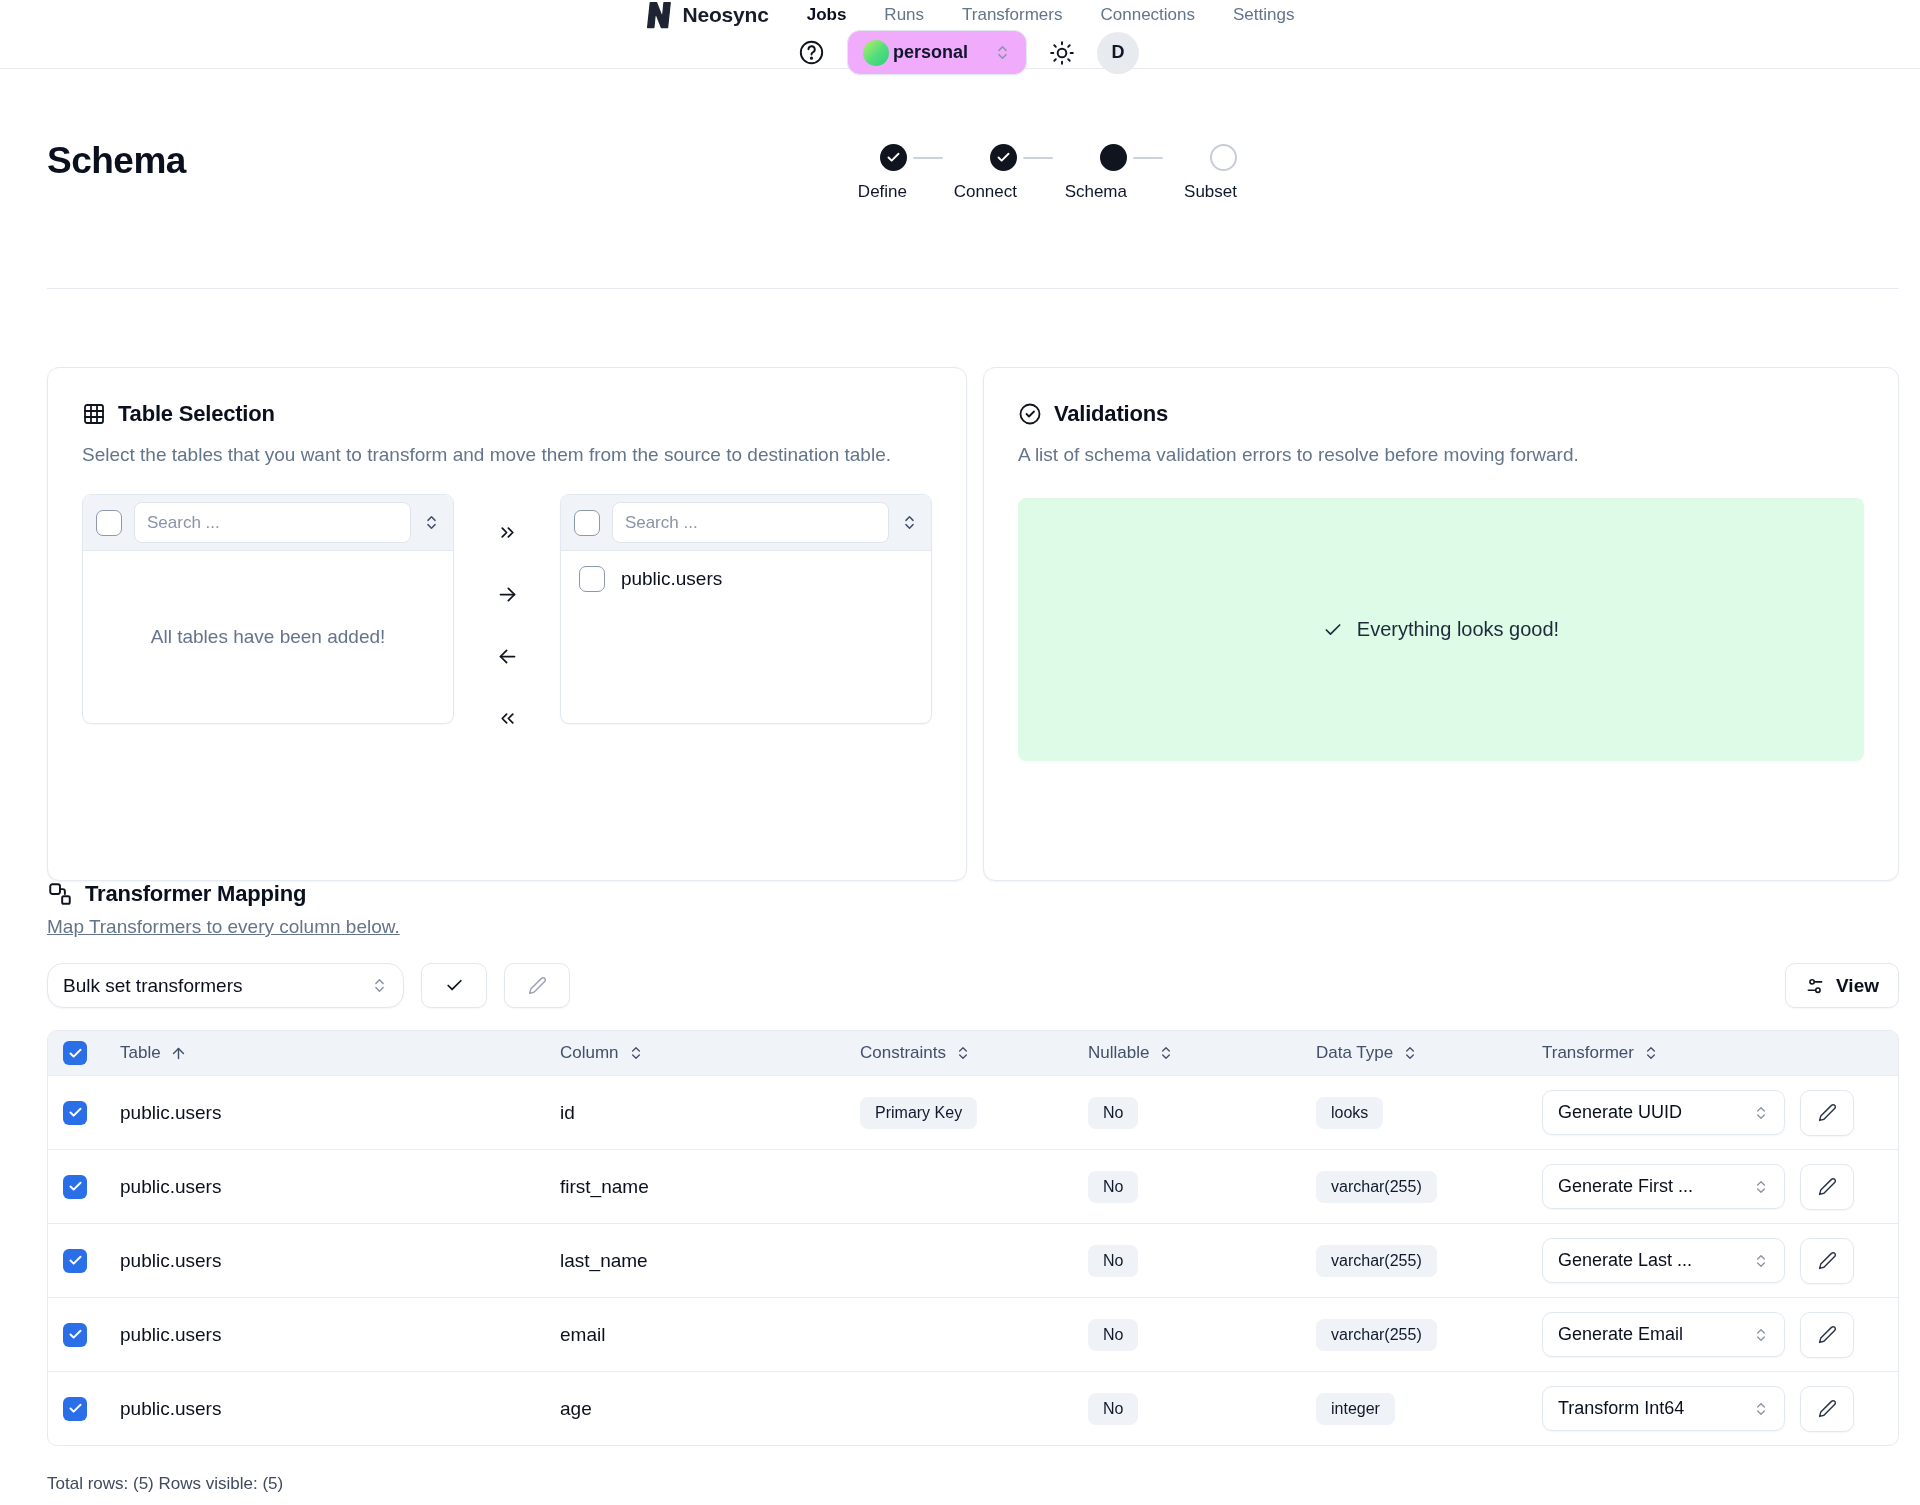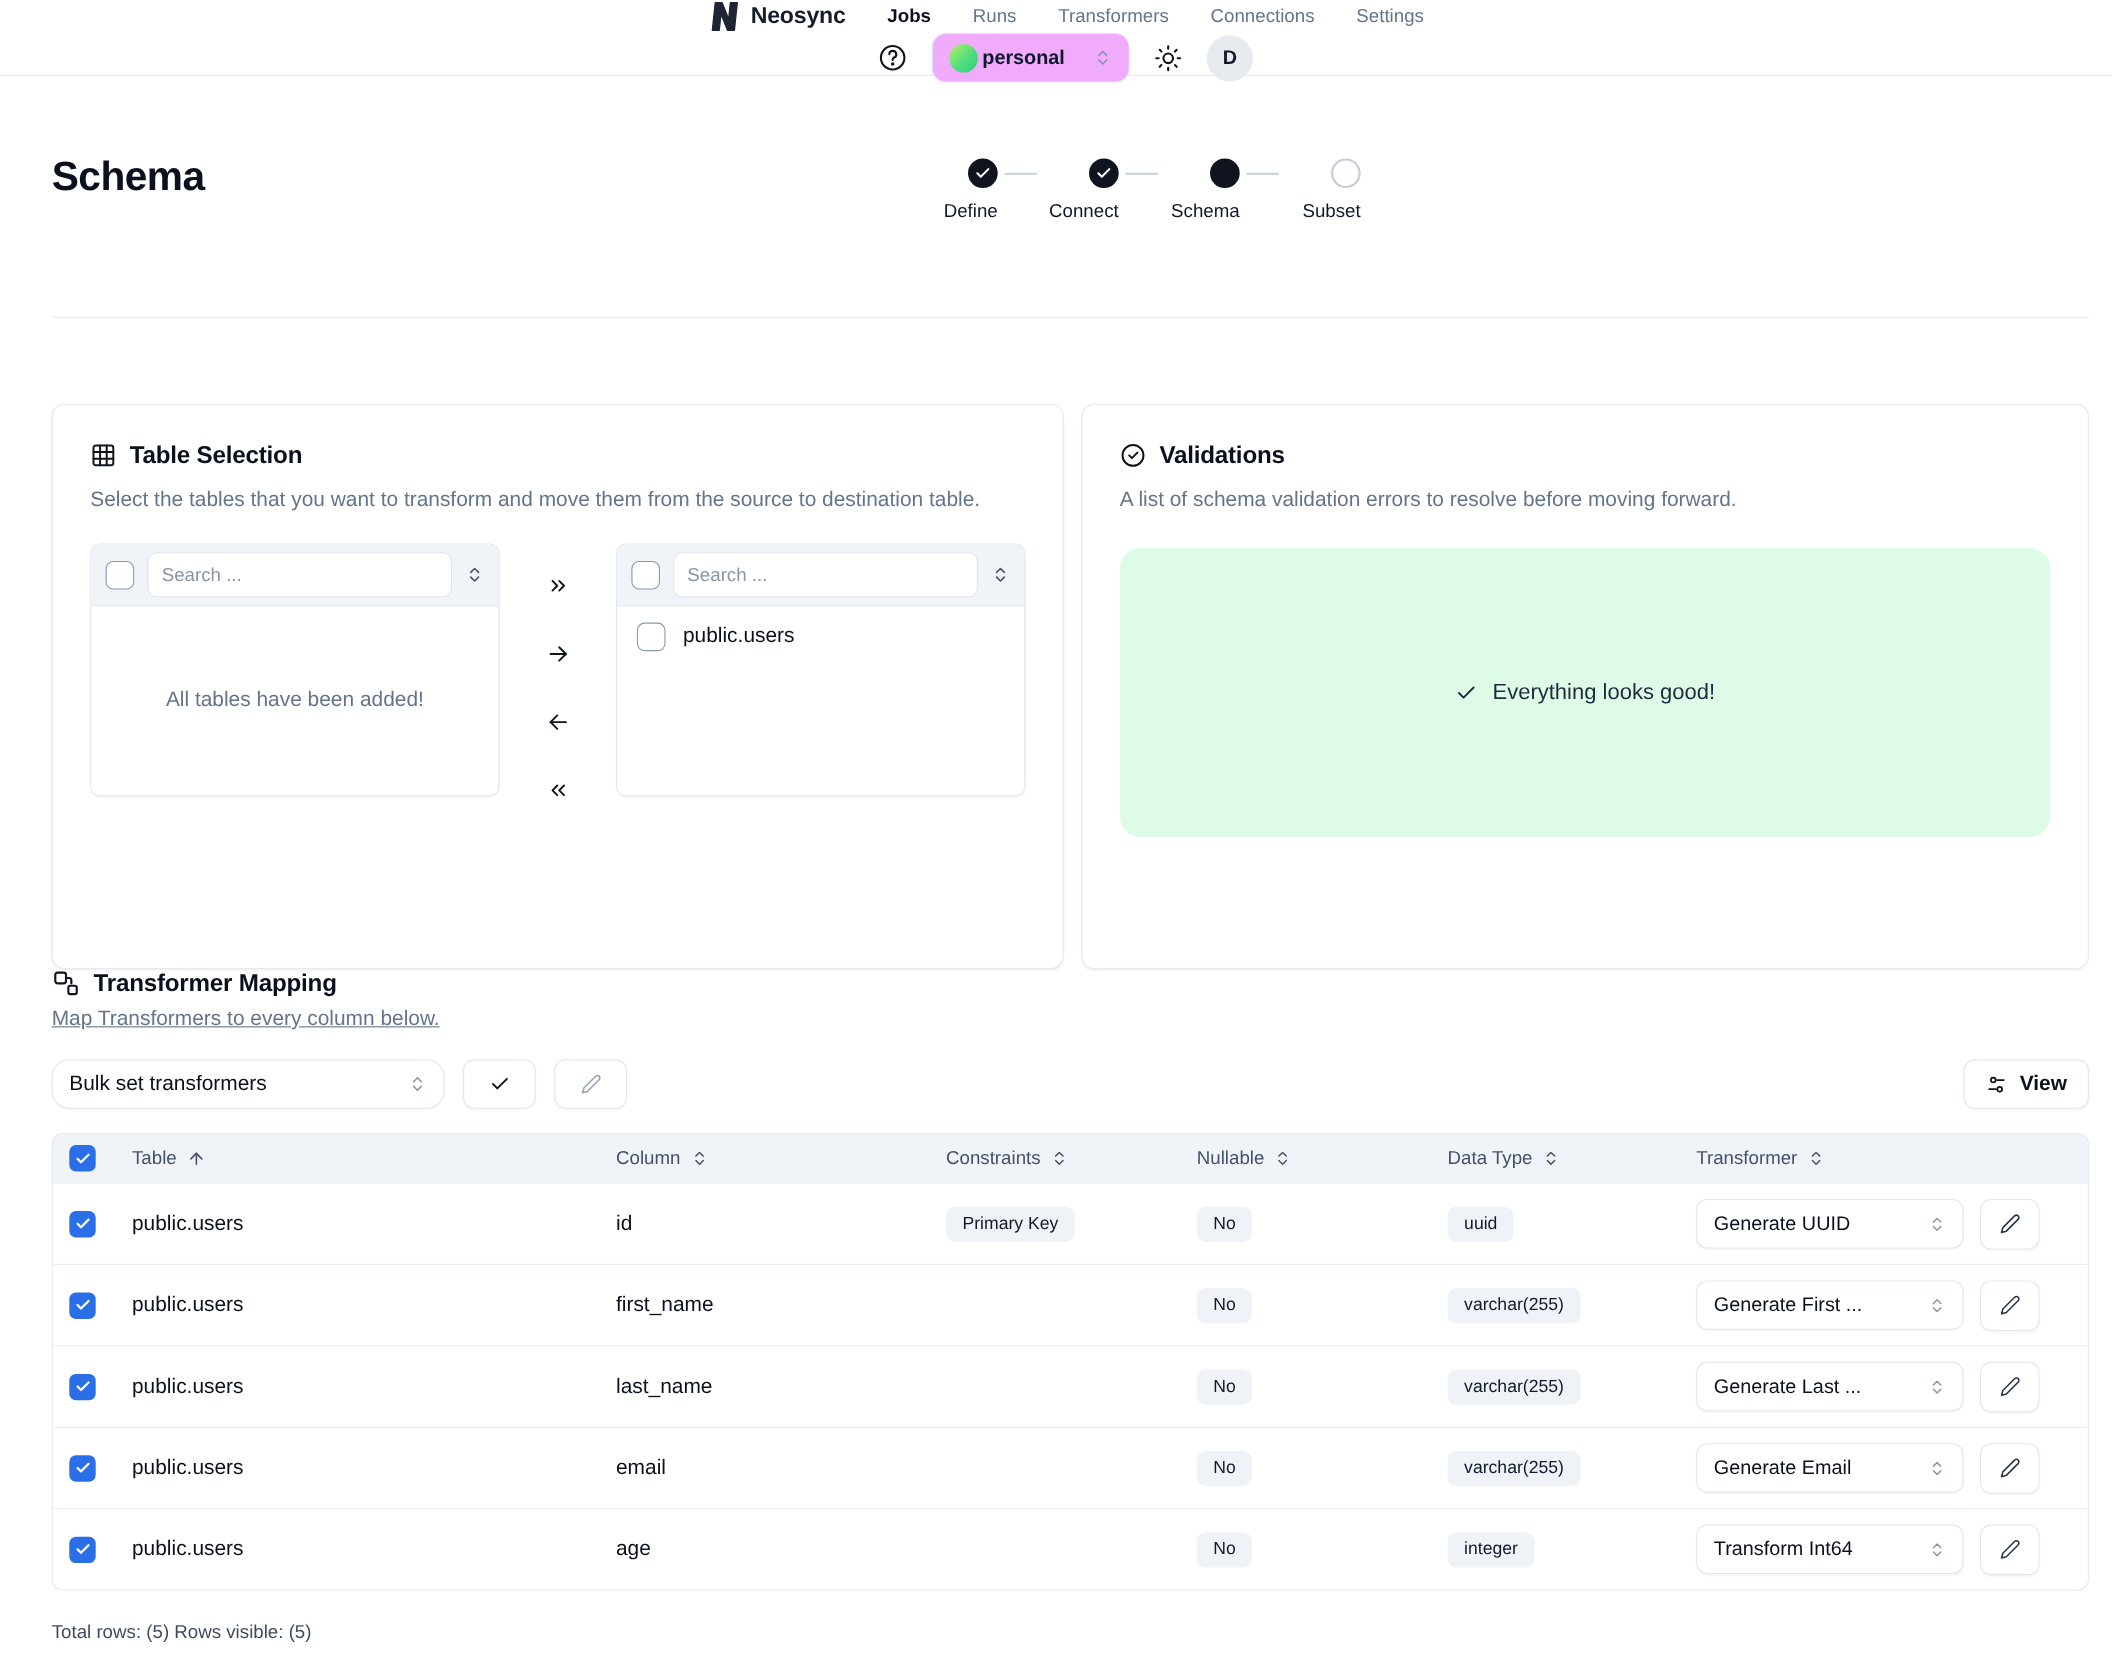--- a/index.html
+++ b/index.html
@@ -79,21 +79,21 @@
   .panel-empty { position:absolute; inset:0; display:flex; align-items:center; justify-content:center;
     font-size:19px; color:#64748b; }
   .list-item { display:flex; align-items:center; gap:16px; padding:15px 16px 0 18px;
     font-size:19px; font-weight:500; color:#0b101f; }
   .transfer-col { width:106px; display:flex; flex-direction:column; align-items:center;
     justify-content:flex-start; gap:26px; padding-top:20px; }
   .transfer-btn { width:36px; height:36px; display:flex; align-items:center; justify-content:center;
     background:none; border:none; cursor:pointer; color:#0f172a; }
 
   
-  .success-box { margin-top:30px; height:263px; border-radius:19px; background:#ddfbe7;
+  .success-box { margin-top:30px; height:263px; border-radius:8px; background:#ddfbe7;
     display:flex; align-items:center; justify-content:center; gap:14px; }
   .success-text { font-size:20px; color:#1e293b; }
 
   
   .mapping-head { display:flex; align-items:center; gap:12px; }
   .mapping-title { font-size:22px; font-weight:700; color:#0b101f; letter-spacing:-.2px; }
   .mapping-sub { margin:9px 0 0 0; font-size:19px; color:#64748b;text-decoration:underline; }
 
   .toolbar { margin-top:25px; display:flex; align-items:center; }
   .select {
@@ -437,21 +437,21 @@
           <span class="cb checked">
             <svg width="15" height="15" viewBox="0 0 24 24" fill="none" stroke="#fff" stroke-width="3.2" stroke-linecap="round" stroke-linejoin="round">
               <path d="M20 6 9 17l-5-5"></path>
             </svg>
           </span>
         </div>
       <div class="cell">public.users</div>
       <div class="cell">id</div>
       <div class="cell"><span class="badge">Primary Key</span></div>
       <div class="cell"><span class="badge">No</span></div>
-      <div class="cell"><span class="badge">uuid</span></div>
+      <div class="cell"><span class="badge">looks</span></div>
       <div class="cell transformer-cell">
         <div class="select transformer-select">
           <span>Generate UUID</span>
           <span>
               <svg width="16" height="16" viewBox="0 0 24 24" fill="none" stroke="#8a94a6" stroke-width="2" stroke-linecap="round" stroke-linejoin="round">
                 <path d="m7 15 5 5 5-5"></path>
                 <path d="m7 9 5-5 5 5"></path>
               </svg>
             </span>
         </div>

